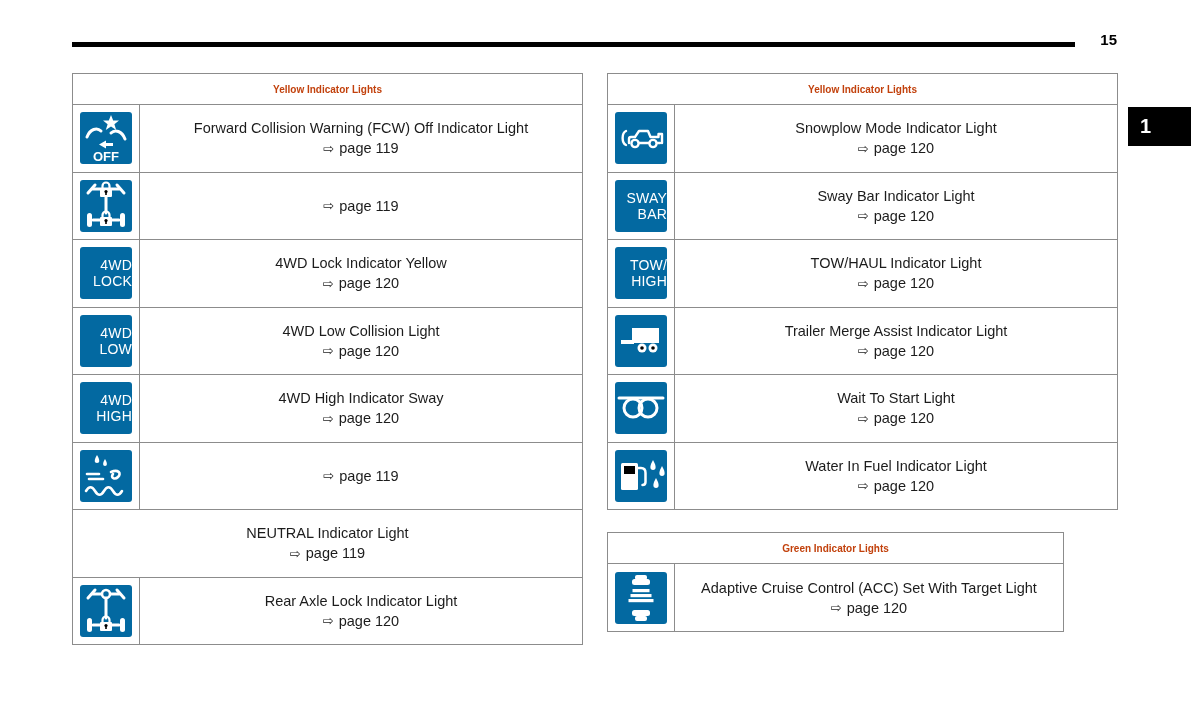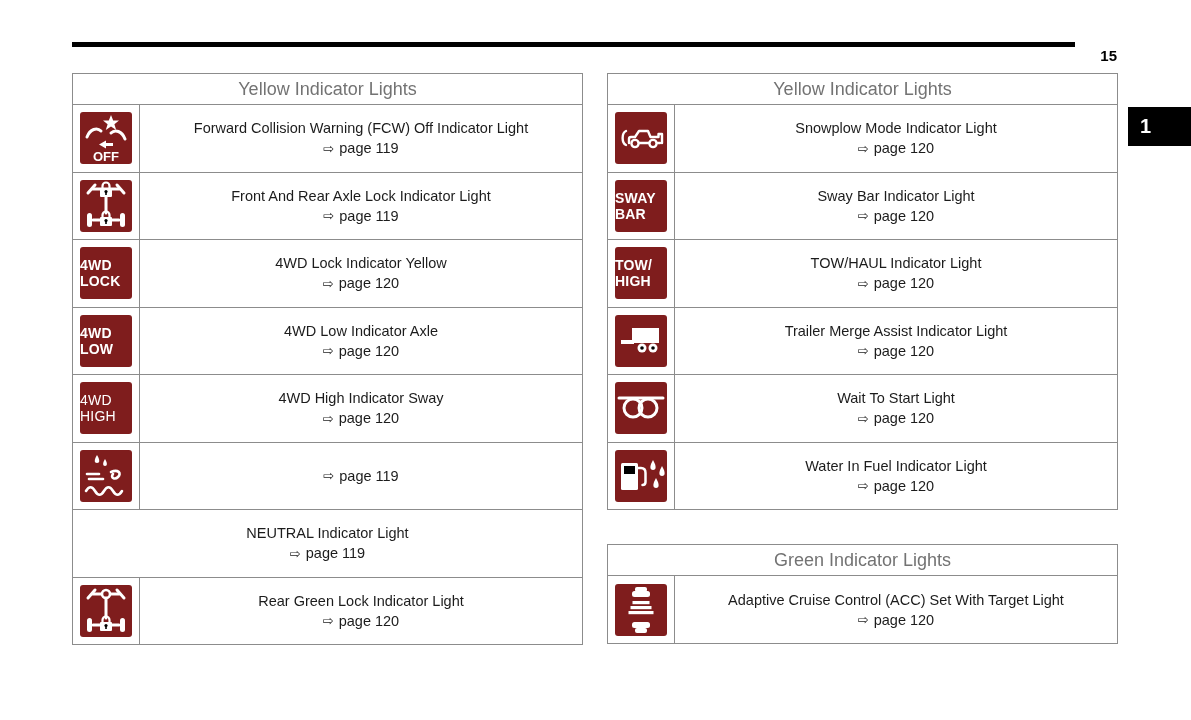--- a/index.html
+++ b/index.html
@@ -1,36 +1,36 @@
 <!DOCTYPE html>
 <html lang="en"><head>
 <meta charset="utf-8">
 <style>
   html,body{margin:0;padding:0;background:#fff;}
   .page{position:relative;width:1191px;height:720px;background:#ffffff;overflow:hidden;
         font-family:"Liberation Sans","DejaVu Sans",sans-serif;color:#1c1c1c;}
   .top-rule{position:absolute;left:72px;top:42px;width:1003px;height:5px;background:#000;}
-  .page-number{position:absolute;top:31px;right:74px;font-size:15px;font-weight:bold;color:#000;margin-top:16px;}
+  .page-number{position:absolute;top:31px;right:74px;font-size:15px;font-weight:bold;color:#000;}
   .section-tab{position:absolute;left:1128px;top:107px;width:63px;height:39px;background:#000;
                color:#fff;font-weight:bold;font-size:20px;display:flex;align-items:center;
                padding-left:12px;box-sizing:border-box;}
   .ind-table{position:absolute;border:1px solid #8c8c8c;background:#fff;box-sizing:border-box;}
   .tbl-left{left:72px;top:73px;width:511px;}
   .tbl-right{left:607px;top:73px;width:511px;}
-  .tbl-green{left:607px;top:544px;width:511px;}
+  .tbl-green{left:607px;top:532px;width:457px;}
   .tbl-header{height:30px;display:flex;align-items:center;justify-content:center;
-              font-size:18px;font-weight:normal;color:#737373;box-sizing:border-box;}
+              font-size:10px;font-weight:bold;color:#c2410c;box-sizing:border-box;}
   .row{display:flex;height:67.5px;border-top:1px solid #8c8c8c;box-sizing:border-box;}
   .tbl-green .row{height:68px;}
   .icon-cell{width:67px;border-right:1px solid #8c8c8c;display:flex;align-items:center;
              justify-content:center;box-sizing:border-box;}
-  .tile{width:52px;height:52px;background:#7f1d1d;border-radius:3px;display:flex;
-        flex-direction:column;align-items:flex-start;justify-content:center;color:#fff;}
+  .tile{width:52px;height:52px;background:#0369a1;border-radius:3px;display:flex;
+        flex-direction:column;align-items:flex-end;justify-content:center;color:#fff;}
   .tile svg{display:block;}
-  .tile-line{font-weight:bold;font-size:14px;line-height:16px;letter-spacing:0.2px;}
+  .tile-line{font-weight:normal;font-size:14px;line-height:16px;letter-spacing:0.2px;}
   .tile-line.regular{font-weight:normal;}
   .tile-line.small{font-size:9.5px;font-weight:bold;letter-spacing:0;}
   .text-cell{flex:1;display:flex;flex-direction:column;align-items:center;
              justify-content:center;gap:4px;}
   .label{font-size:14.5px;color:#1c1c1c;text-align:right;}
   .pageref{font-size:14.5px;color:#1c1c1c;display:flex;align-items:center;gap:5px;
            font-family:"Liberation Sans","DejaVu Sans",sans-serif;}
   .arrow{font-family:"DejaVu Sans",sans-serif;font-size:13px;line-height:1;}
 </style>
 </head>
@@ -86,21 +86,20 @@
             <circle cx="26" cy="11.5" r="1.6" fill="#000"></circle>
               <rect x="25.2" y="12" width="1.6" height="3" fill="#000"></rect>
             <path d="M22.5 37 v-2 a3.5 3.5 0 0 1 7 0 v2" stroke="#fff" stroke-width="2.2" fill="none"></path>
             <rect x="20" y="37" width="12" height="9" rx="1" fill="#fff"></rect>
             <circle cx="26" cy="40.5" r="1.6" fill="#000"></circle>
               <rect x="25.2" y="41" width="1.6" height="3" fill="#000"></rect>
           </svg>
         </div>
       </div>
       <div class="text-cell">
-        <div class="label">Front And Rear Axle Lock Indicator Light</div>
         <div class="pageref">
           <span class="arrow">⇨</span>
           <span>page 119</span>
         </div>
       </div>
     </div>
 
     <div class="row">
       <div class="icon-cell">
         <div class="tile">
@@ -118,21 +117,21 @@
     </div>
 
     <div class="row">
       <div class="icon-cell">
         <div class="tile">
           <span class="tile-line">4WD</span>
           <span class="tile-line">LOW</span>
         </div>
       </div>
       <div class="text-cell">
-        <div class="label">4WD Low Indicator Axle</div>
+        <div class="label">4WD Low Collision Light</div>
         <div class="pageref">
           <span class="arrow">⇨</span>
           <span>page 120</span>
         </div>
       </div>
     </div>
 
     <div class="row">
       <div class="icon-cell">
         <div class="tile">
@@ -198,21 +197,21 @@
             <rect x="7" y="33" width="5" height="14" rx="2.5" fill="#fff"></rect>
             <rect x="40" y="33" width="5" height="14" rx="2.5" fill="#fff"></rect>
             <path d="M22.5 37 v-2 a3.5 3.5 0 0 1 7 0 v2" stroke="#fff" stroke-width="2.2" fill="none"></path>
             <rect x="20" y="37" width="12" height="9" rx="1" fill="#fff"></rect>
             <circle cx="26" cy="40.5" r="1.6" fill="#000"></circle>
               <rect x="25.2" y="41" width="1.6" height="3" fill="#000"></rect>
           </svg>
         </div>
       </div>
       <div class="text-cell">
-        <div class="label">Rear Green Lock Indicator Light</div>
+        <div class="label">Rear Axle Lock Indicator Light</div>
         <div class="pageref">
           <span class="arrow">⇨</span>
           <span>page 120</span>
         </div>
       </div>
     </div>
   </div>
 
   <div class="ind-table tbl-right">
     <div class="tbl-header">Yellow Indicator Lights</div>

